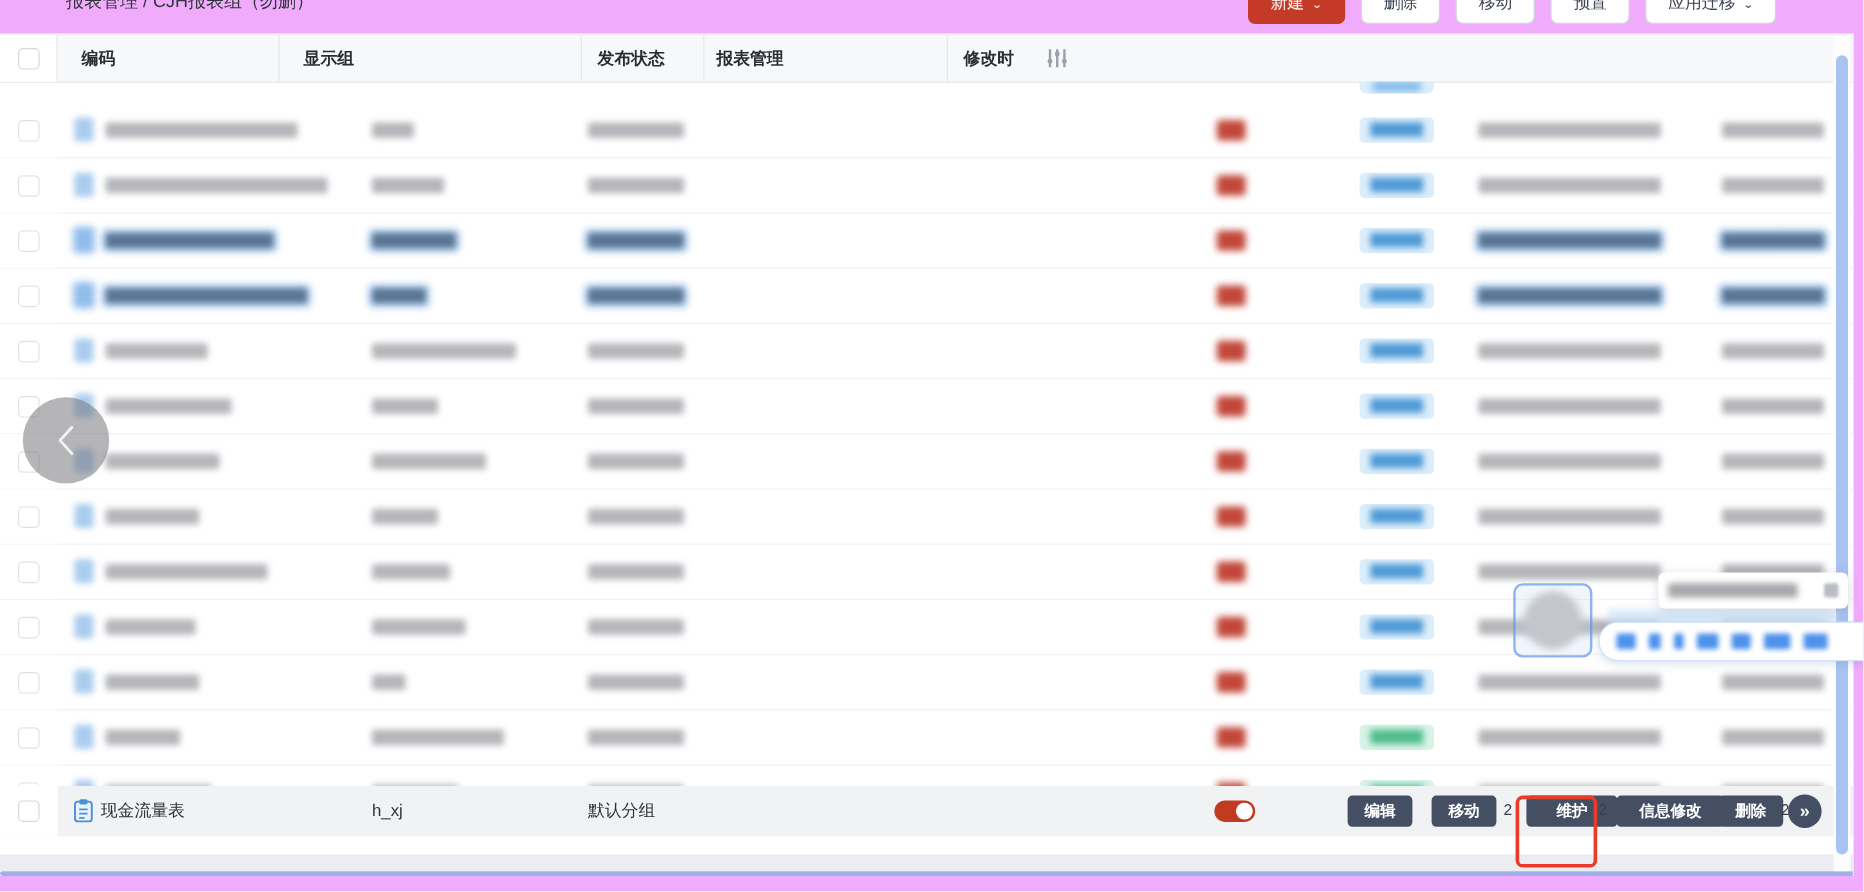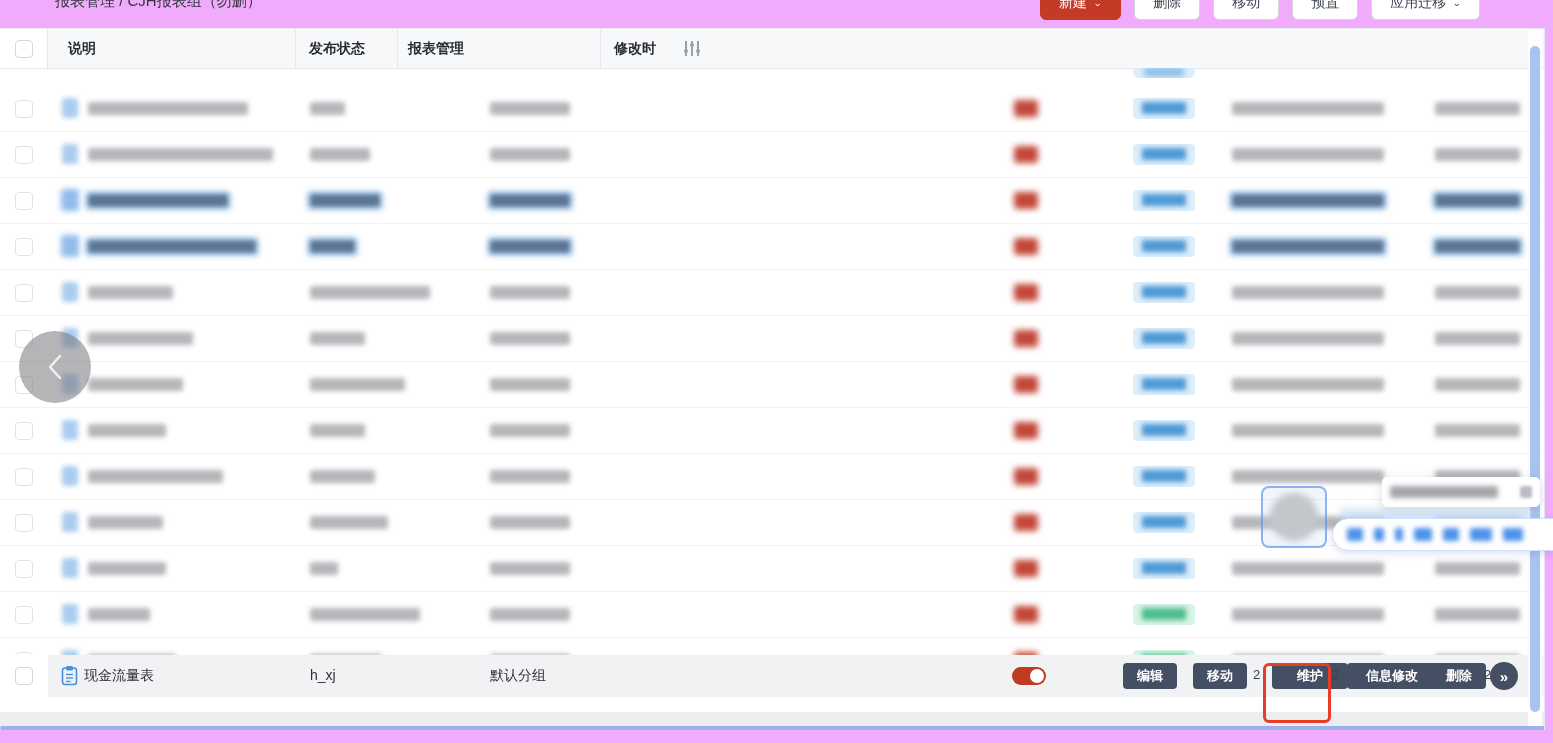--- a/index.html
+++ b/index.html
@@ -130,21 +130,22 @@
       <span class="caret">⌄</span>
     </button>
   </div>
 
   <div class="abs panel">
 
     <div class="thead">
       <div class="th th-cb">
         <span class="checkbox"></span>
       </div>
-      <div class="th th-desc">说明</div>
+      <div class="th th-code">编码</div>
+      <div class="th th-group">显示组</div>
       <div class="th th-publish">发布状态</div>
       <div class="th th-created">报表管理</div>
       <div class="th th-modified">
         <span>修改时</span>
         <span class="filter-icon">
           <svg width="18" height="17" viewBox="0 0 18 17">
             <g stroke="#9aa0ab" stroke-width="2" fill="#9aa0ab">
               <line x1="3" y1="1" x2="3" y2="16"></line>
                 <circle cx="3" cy="11" r="2" stroke="none"></circle>
               <line x1="9" y1="1" x2="9" y2="16"></line>

